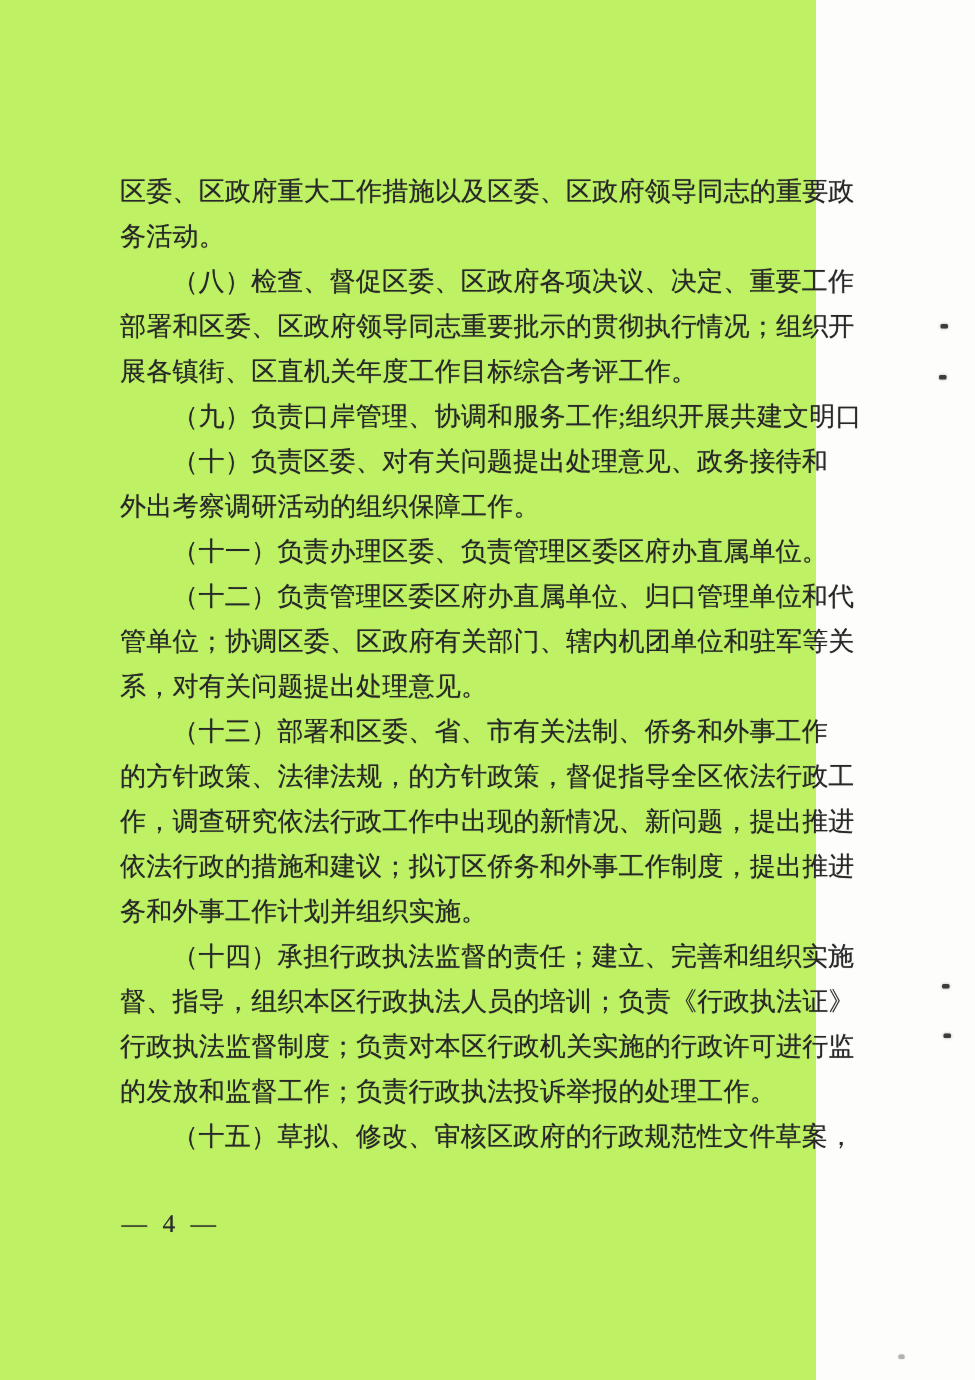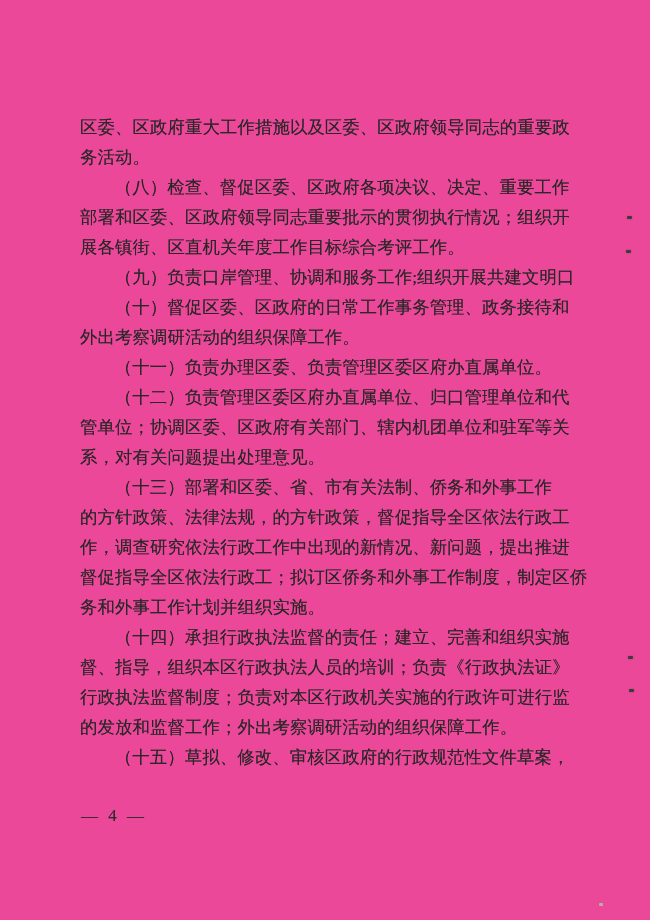--- a/index.html
+++ b/index.html
@@ -10,23 +10,23 @@
     width: 650px;
     height: 920px;
     background: #fdfdfc;
     position: relative;
     overflow: hidden;
     font-family: "Liberation Serif", "DejaVu Serif", serif;
   }
   .page {
     position: absolute;
     left: 0; top: 0;
-    width: 650px;
+    width: 544px;
     height: 920px;
-    background: #ec4899;
+    background: #bef264;
   }
   .text-block {
     position: absolute;
     left: 80px;
     top: 112px;
     width: 492px;
     color: #282828;
     font-size: 17.4px;
     font-weight: 500;
     text-shadow: 0 0 0.6px rgba(30,30,30,0.55);
@@ -69,35 +69,35 @@
 
 <div class="page">
 
   <div class="text-block">
     <div class="line">区委、区政府重大工作措施以及区委、区政府领导同志的重要政</div>
     <div class="line">务活动。</div>
     <div class="line ps">（八）检查、督促区委、区政府各项决议、决定、重要工作</div>
     <div class="line">部署和区委、区政府领导同志重要批示的贯彻执行情况；组织开</div>
     <div class="line">展各镇街、区直机关年度工作目标综合考评工作。</div>
     <div class="line ps">（九）负责口岸管理、协调和服务工作;组织开展共建文明口</div>
-    <div class="line ps">（十）督促区委、区政府的日常工作事务管理、政务接待和</div>
+    <div class="line ps">（十）负责区委、对有关问题提出处理意见、政务接待和</div>
     <div class="line">外出考察调研活动的组织保障工作。</div>
     <div class="line ps">（十一）负责办理区委、负责管理区委区府办直属单位。</div>
     <div class="line ps">（十二）负责管理区委区府办直属单位、归口管理单位和代</div>
     <div class="line">管单位；协调区委、区政府有关部门、辖内机团单位和驻军等关</div>
     <div class="line">系，对有关问题提出处理意见。</div>
     <div class="line ps">（十三）部署和区委、省、市有关法制、侨务和外事工作</div>
     <div class="line">的方针政策、法律法规，的方针政策，督促指导全区依法行政工</div>
     <div class="line">作，调查研究依法行政工作中出现的新情况、新问题，提出推进</div>
-    <div class="line">督促指导全区依法行政工；拟订区侨务和外事工作制度，制定区侨</div>
+    <div class="line">依法行政的措施和建议；拟订区侨务和外事工作制度，提出推进</div>
     <div class="line">务和外事工作计划并组织实施。</div>
     <div class="line ps">（十四）承担行政执法监督的责任；建立、完善和组织实施</div>
     <div class="line">督、指导，组织本区行政执法人员的培训；负责《行政执法证》</div>
     <div class="line">行政执法监督制度；负责对本区行政机关实施的行政许可进行监</div>
-    <div class="line">的发放和监督工作；外出考察调研活动的组织保障工作。</div>
+    <div class="line">的发放和监督工作；负责行政执法投诉举报的处理工作。</div>
     <div class="line ps">（十五）草拟、修改、审核区政府的行政规范性文件草案，</div>
   </div>
 
   <div class="footer">— 4 —</div>
 
   <div class="speck s1"></div>
   <div class="speck s2"></div>
   <div class="speck s3"></div>
   <div class="speck s4"></div>
   <div class="speck s5"></div>

